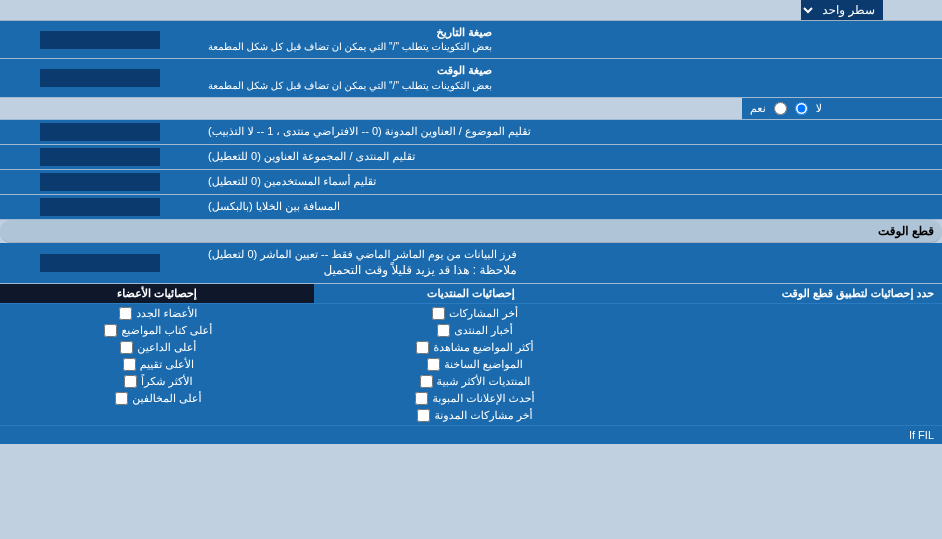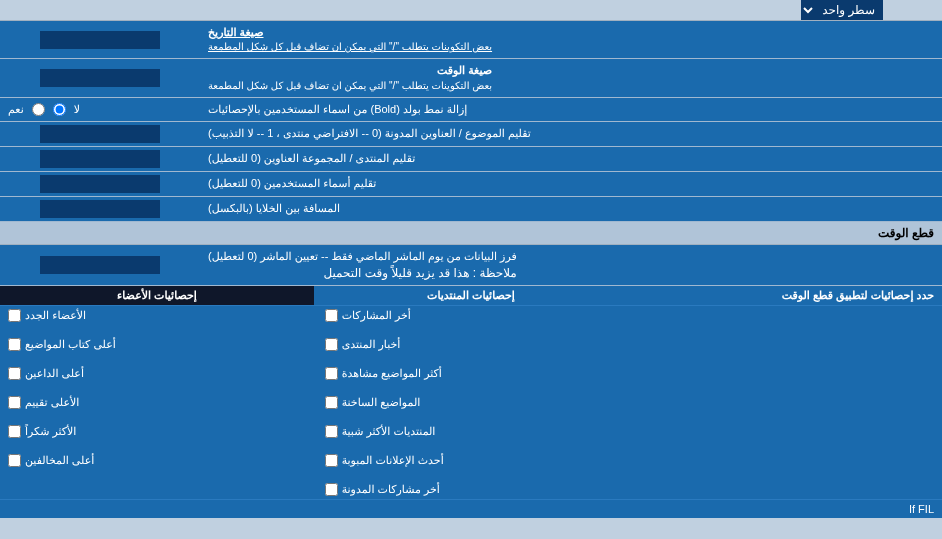--- a/index.html
+++ b/index.html
@@ -59,20 +59,21 @@
     
     .section-header {
       background: #b0c4d8;
       color: #000;
       font-weight: bold;
       font-size: 12px;
       padding: 4px 8px;
       text-align: right;
       border-bottom: 1px solid #a0b0c0;
       width: 100%;
+      border-radius: 11px;
     }
 
     
     .radio-cell {
       background: #1a6aad;
       display: flex;
       align-items: center;
       gap: 8px;
       padding: 4px 8px;
       color: #fff;
@@ -96,21 +97,22 @@
 
     .checkbox-item input[type="checkbox"] {
       margin: 0;
     }
 
     .chk-col {
       flex: 1;
       display: flex;
       flex-direction: column;
       padding: 2px 4px;
-      gap: 14px;
+      gap: 2px;
+      align-items: center;
     }
 
     .top-header-row {
       display: flex;
       width: 100%;
       background: #c0d0e0;
       border-bottom: 1px solid #a0b0c0;
     }
 
     .top-header-label {
@@ -138,21 +140,21 @@
       <select style="background:#0a3a6e;color:#fff;border:none;padding:2px 4px;font-size:12px;direction:rtl;">
         <option>سطر واحد</option>
         <option>سطرين</option>
         <option>ثلاثة أسطر</option>
       </select>
     </div>
   </div>
 
   <div class="row">
     <div class="label-cell row-wide-label">
-      <div style="text-align:left;text-decoration:underline;">
+      <div style="text-align:right;">
         <div style="font-weight:bold;">صيغة التاريخ</div>
         <div style="font-size:10px;">بعض التكوينات يتطلب "/" التي يمكن ان تضاف قبل كل شكل المطمعة</div>
       </div>
     </div>
     <div class="input-cell row-narrow-input">
       <input type="text" style="width: 120px;">
     </div>
   </div>
 
   <div class="row">
@@ -161,23 +163,20 @@
         <div style="font-weight:bold;">صيغة الوقت</div>
         <div style="font-size:10px;">بعض التكوينات يتطلب "/" التي يمكن ان تضاف قبل كل شكل المطمعة</div>
       </div>
     </div>
     <div class="input-cell row-narrow-input">
       <input type="text" style="width: 120px;">
     </div>
   </div>
 
   <div class="row">
-    <div class="label-cell row-wide-label">
-      <div>إزالة نمط بولد (Bold) من اسماء المستخدمين بالإحصائيات</div>
-    </div>
     <div class="radio-cell row-narrow-input">
       <label>لا</label>
       <input type="radio" name="bold_remove" value="no" checked="" style="">
       <input type="radio" name="bold_remove" value="yes" style="">
       <label>نعم</label>
     </div>
   </div>
 
   <div class="row">
     <div class="label-cell row-wide-label">

